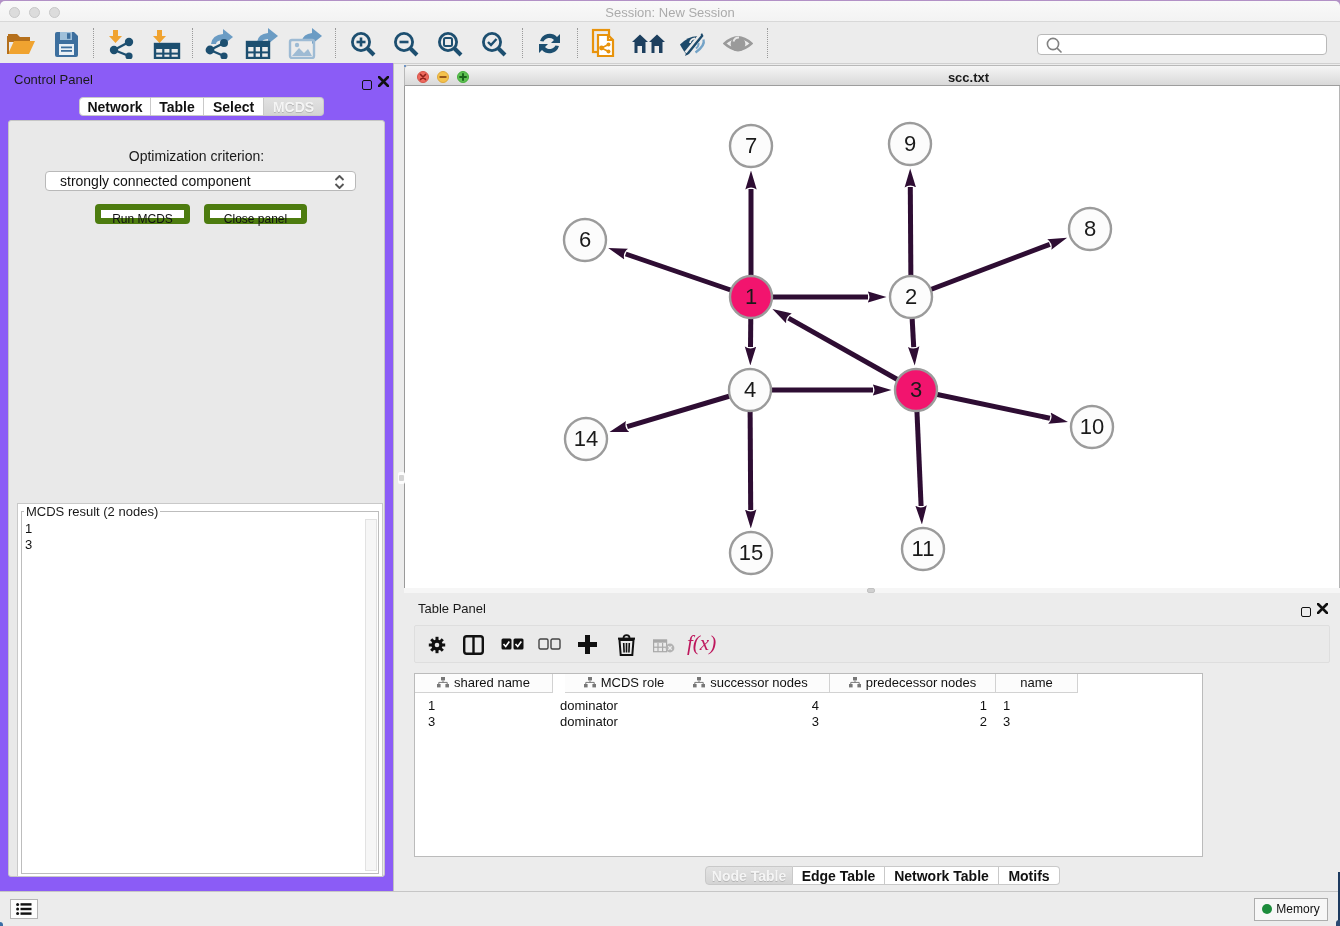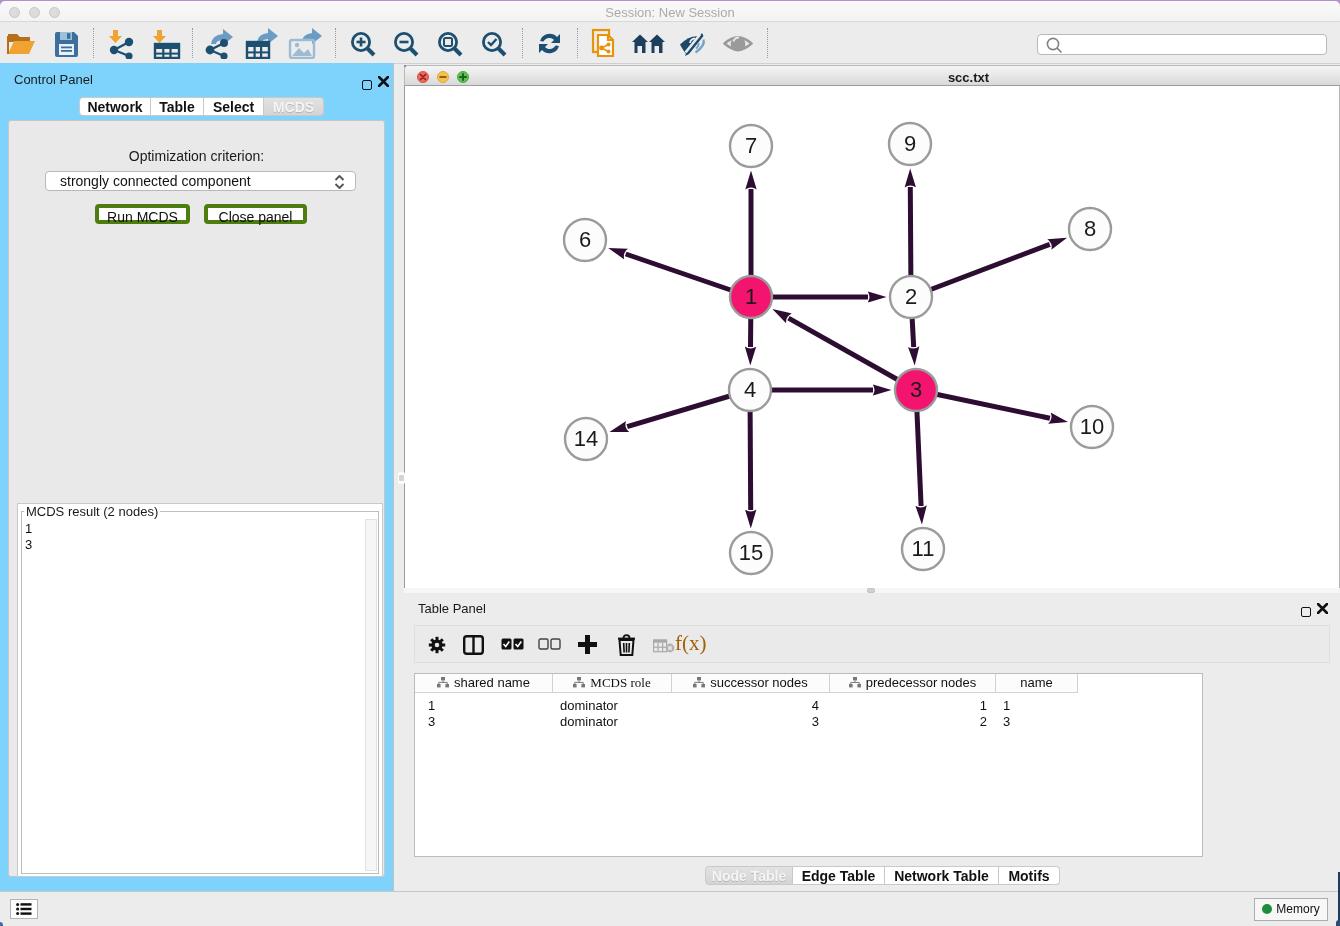--- a/index.html
+++ b/index.html
@@ -13,37 +13,37 @@
 .tl { position:absolute; top:6px; width:11px; height:11px; border-radius:50%;
   background:#dcdcdc; border:1px solid #c8c8c8; }
 #titletext { position:absolute; top:4px; left:0; width:100%; text-align:center;
   font-size:13px; color:#ababab; }
 #toolbar { left:0; top:22px; width:1340px; height:42px; background:#ececec; border-bottom:1px solid #d0d0d0; }
 .tbi { position:absolute; top:0; }
 .tsep { position:absolute; top:6px; height:30px; border-left:1px dotted #9a9a9a; width:0; }
 #searchbox { position:absolute; left:1037px; top:12px; width:290px; height:21px; background:#fff;
   border:1px solid #b9b9b9; border-radius:4px; }
 
-#cpanel { left:0; top:63px; width:394px; height:828px; background:#7dd3fc; border-right:1px solid #c0c0c0; }
+#cpanel { left:0; top:63px; width:394px; height:828px; background:#8b5cf6; border-right:1px solid #c0c0c0; }
 .phead { font-size:13px; color:#1a1a1a; }
 .sqico { width:10px; height:10px; border:1.5px solid #111; border-radius:2px; display:inline-block; }
 .tabs { position:absolute; display:flex; font-size:14px; color:#111; z-index:5; }
 .tab { background:#fff; border:1px solid #c9c9c9; border-left:none; padding:0 2px; white-space:nowrap; font-weight:bold;
   height:19px; line-height:18px; text-align:center; }
 .tab.first { border-left:1px solid #c9c9c9; border-radius:4px 0 0 4px; }
 .tab.last { border-radius:0 4px 4px 0; }
 .tab.sel { background:linear-gradient(#e2e2e2,#d4d4d4); color:#f5f5f5;
   text-shadow:0 1px 0 #b5b5b5; }
 #cpbody { left:8px; top:57px; width:377px; height:757px; background:#e9e9e9;
   border:1px solid #c6c6c6; border-radius:3px; }
 #optlabel { top:27px; width:100%; text-align:center; font-size:14px; color:#1a1a1a; }
 #dropdown { left:36px; top:50px; width:311px; height:20px; background:#fff;
   border:1px solid #b9b9b9; border-radius:4px; font-size:14px; line-height:18px; padding-left:14px; color:#111; }
-.btn { position:absolute; height:20px; background:#fff; border:4px solid #4d7c0f; border-radius:4px;
-  font-size:14px; line-height:18px; text-align:center; color:#111; }
+.btn { position:absolute; height:20px; background:#fff; border:6px solid #4d7c0f; border-radius:4px;
+  font-size:12px; line-height:18px; text-align:center; color:#111; }
 #fieldset { left:8px; top:382px; width:366px; height:374px; background:#fff;
   border:1px solid #c9c9c9; }
 #fsborder { position:absolute; left:3px; top:7px; width:358px; height:363px;
   border:1px solid #bdbdbd; }
 #fslegend { position:absolute; left:6px; top:0px; background:#fff; padding:0 2px;
   font-size:13px; color:#1a1a1a; }
 #fsvals { position:absolute; left:7px; top:17px; font-size:13px; color:#111; line-height:15.5px; }
 #fsscroll { position:absolute; right:5px; top:15px; width:12px; height:352px; background:#f6f6f6;
   border:1px solid #e2e2e2; }
 
@@ -385,32 +385,32 @@
           <rect x="0" y="0.5" width="14" height="3.2"></rect>
         </g>
       <rect x="0.6" y="1.1" width="13" height="11.6" fill="none" stroke="#a9a9a9" stroke-width="1.2"></rect>
       <line x1="5" y1="4" x2="5" y2="12.7" stroke="#a9a9a9" stroke-width="1.2"></line>
       <line x1="9.6" y1="4" x2="9.6" y2="12.7" stroke="#a9a9a9" stroke-width="1.2"></line>
       <line x1="0.6" y1="8.2" x2="13.6" y2="8.2" stroke="#a9a9a9" stroke-width="1.2"></line>
       <circle cx="17" cy="9" r="4.4" fill="#b3b3b3"></circle>
       <path d="M15.3,7.3 l3.4,3.4 M18.7,7.3 l-3.4,3.4" stroke="#ececec" stroke-width="1.3"></path>
     </svg>
 
-    <div style="position:absolute;left:260px;top:5px;font-family:'Liberation Serif',serif;font-size:21px;color:#a16207;">f(x)</div>
+    <div style="position:absolute;left:272px;top:5px;font-family:'Liberation Serif',serif;font-style:italic;font-size:21px;color:#be185d;">f(x)</div>
   </div>
   <div id="tablebox">
     <div class="th" style="left:0; width:138px;"><svg width="12" height="11" viewBox="0 0 12 11" style="display:inline-block;vertical-align:-1px;margin-right:5px">
           <g fill="#777">
             <rect x="4" y="0" width="4" height="3.4"></rect>
             <rect x="0" y="7" width="3.6" height="3.4"></rect>
             <rect x="8.4" y="7" width="3.6" height="3.4"></rect>
           </g>
           <path d="M6,3.4 v2 M1.8,7 v-1.6 h8.4 v1.6" fill="none" stroke="#777" stroke-width="1"></path>
         </svg>shared name</div>
-    <div class="th" style="left:138px; width:119px;font-family:Liberation Serif, serif;"><svg width="12" height="11" viewBox="0 0 12 11" style="display:inline-block;vertical-align:-1px;margin-right:5px">
+    <div class="th" style="left:150px; width:119px;"><svg width="12" height="11" viewBox="0 0 12 11" style="display:inline-block;vertical-align:-1px;margin-right:5px">
           <g fill="#777">
             <rect x="4" y="0" width="4" height="3.4"></rect>
             <rect x="0" y="7" width="3.6" height="3.4"></rect>
             <rect x="8.4" y="7" width="3.6" height="3.4"></rect>
           </g>
           <path d="M6,3.4 v2 M1.8,7 v-1.6 h8.4 v1.6" fill="none" stroke="#777" stroke-width="1"></path>
         </svg>MCDS role</div>
     <div class="th" style="left:257px; width:158px;"><svg width="12" height="11" viewBox="0 0 12 11" style="display:inline-block;vertical-align:-1px;margin-right:5px">
           <g fill="#777">
             <rect x="4" y="0" width="4" height="3.4"></rect>

